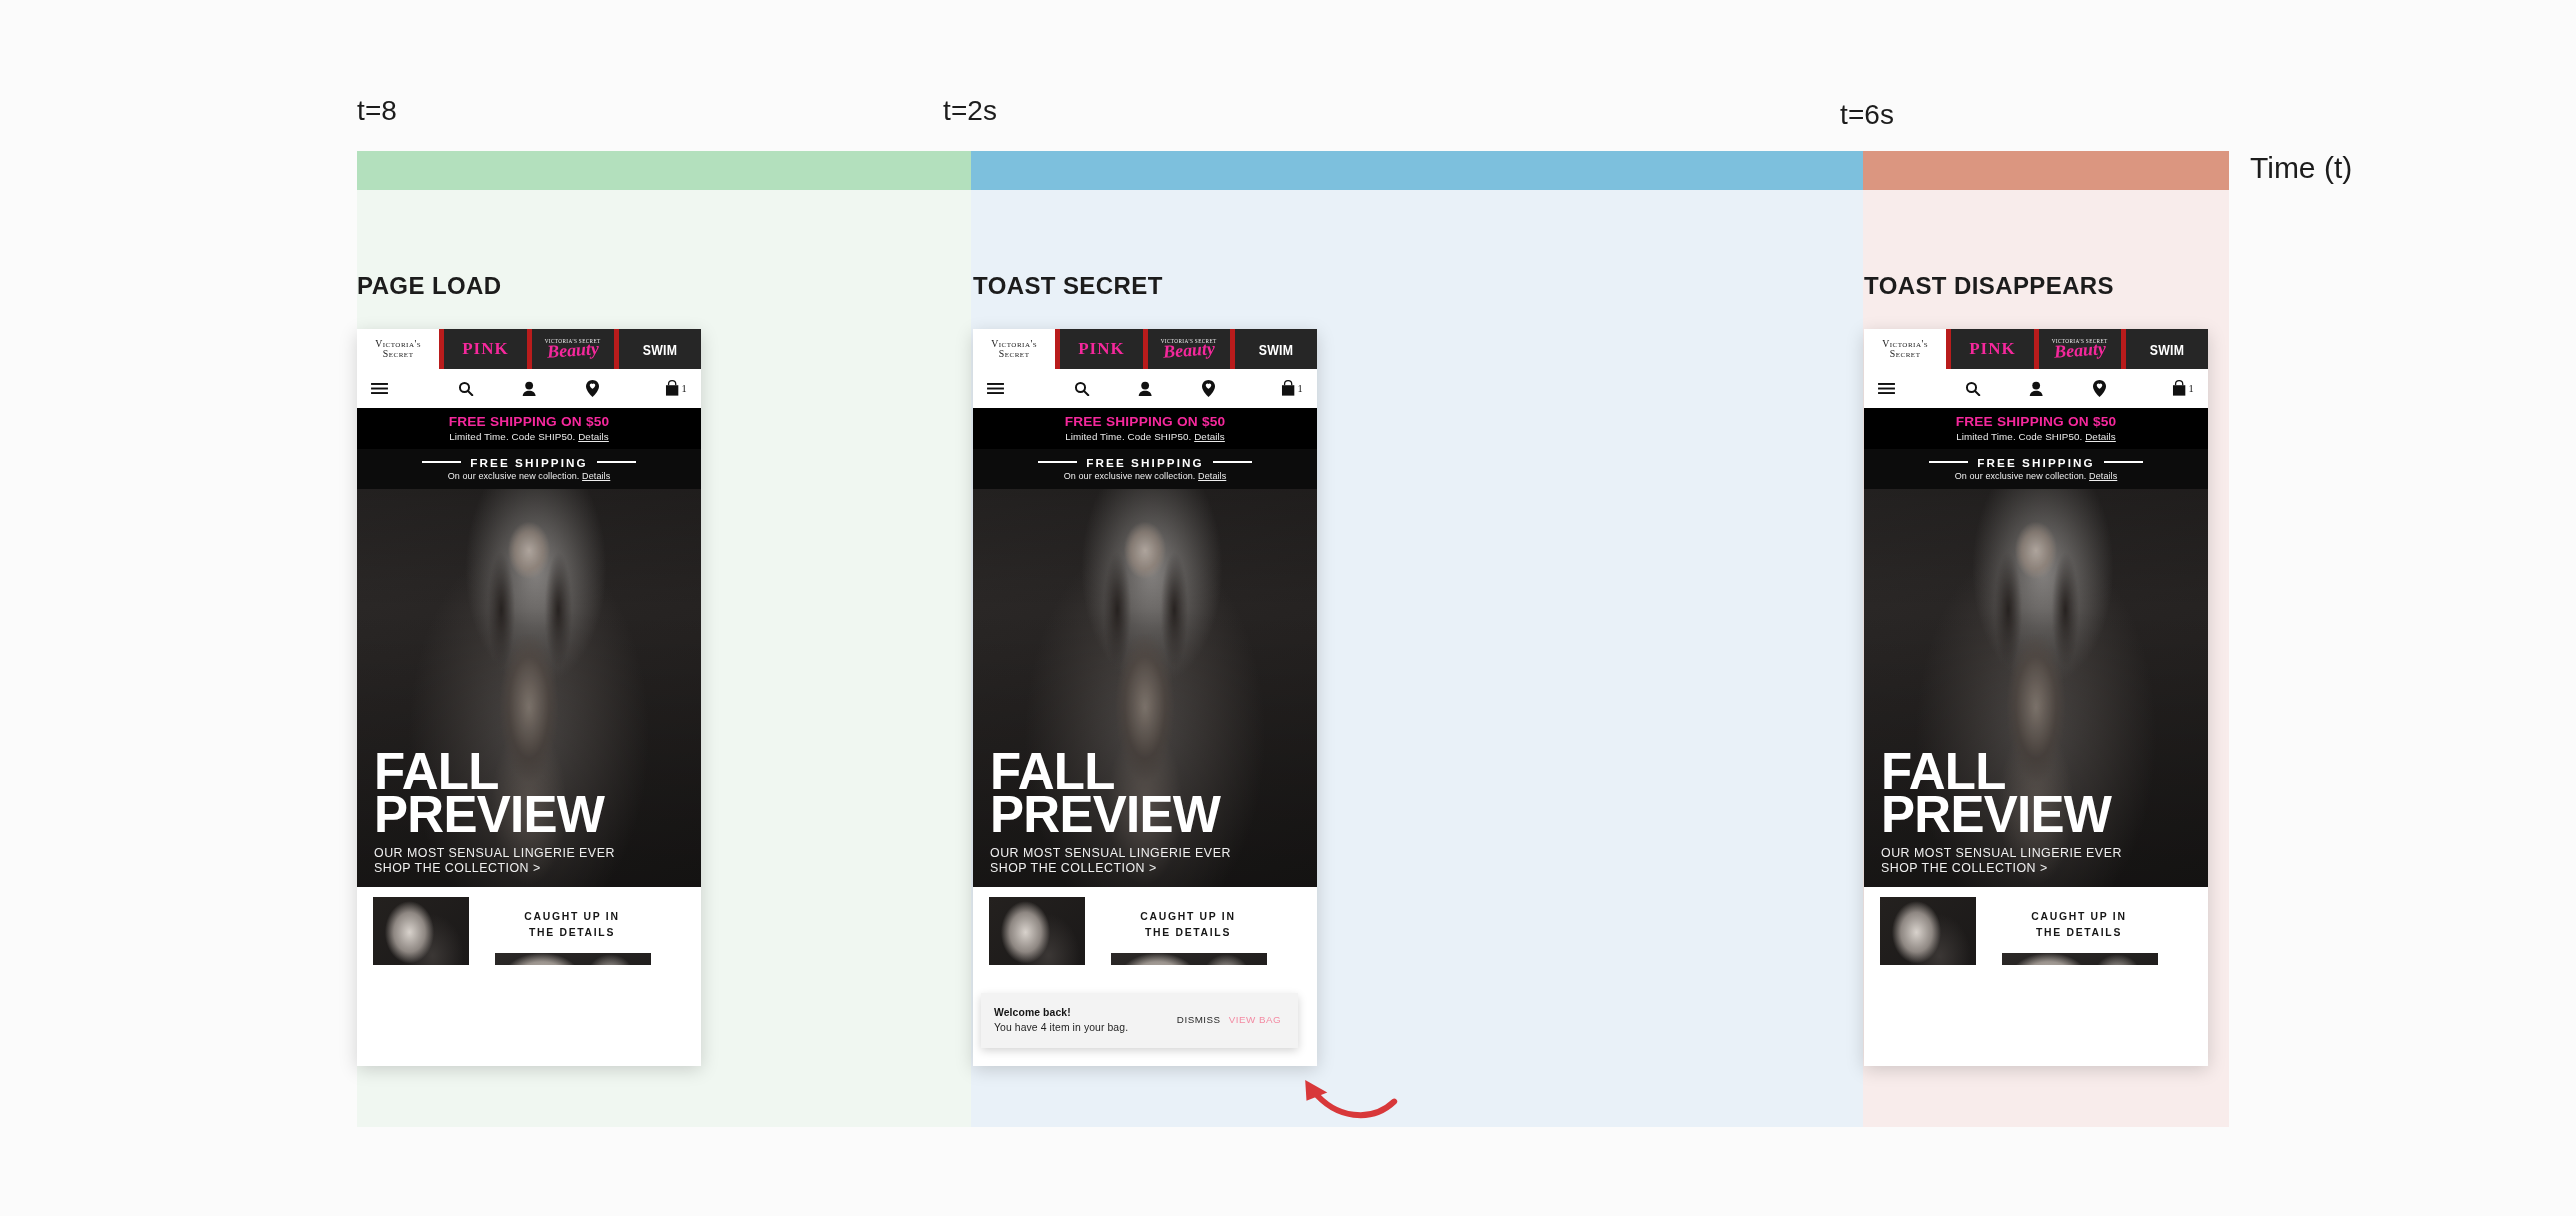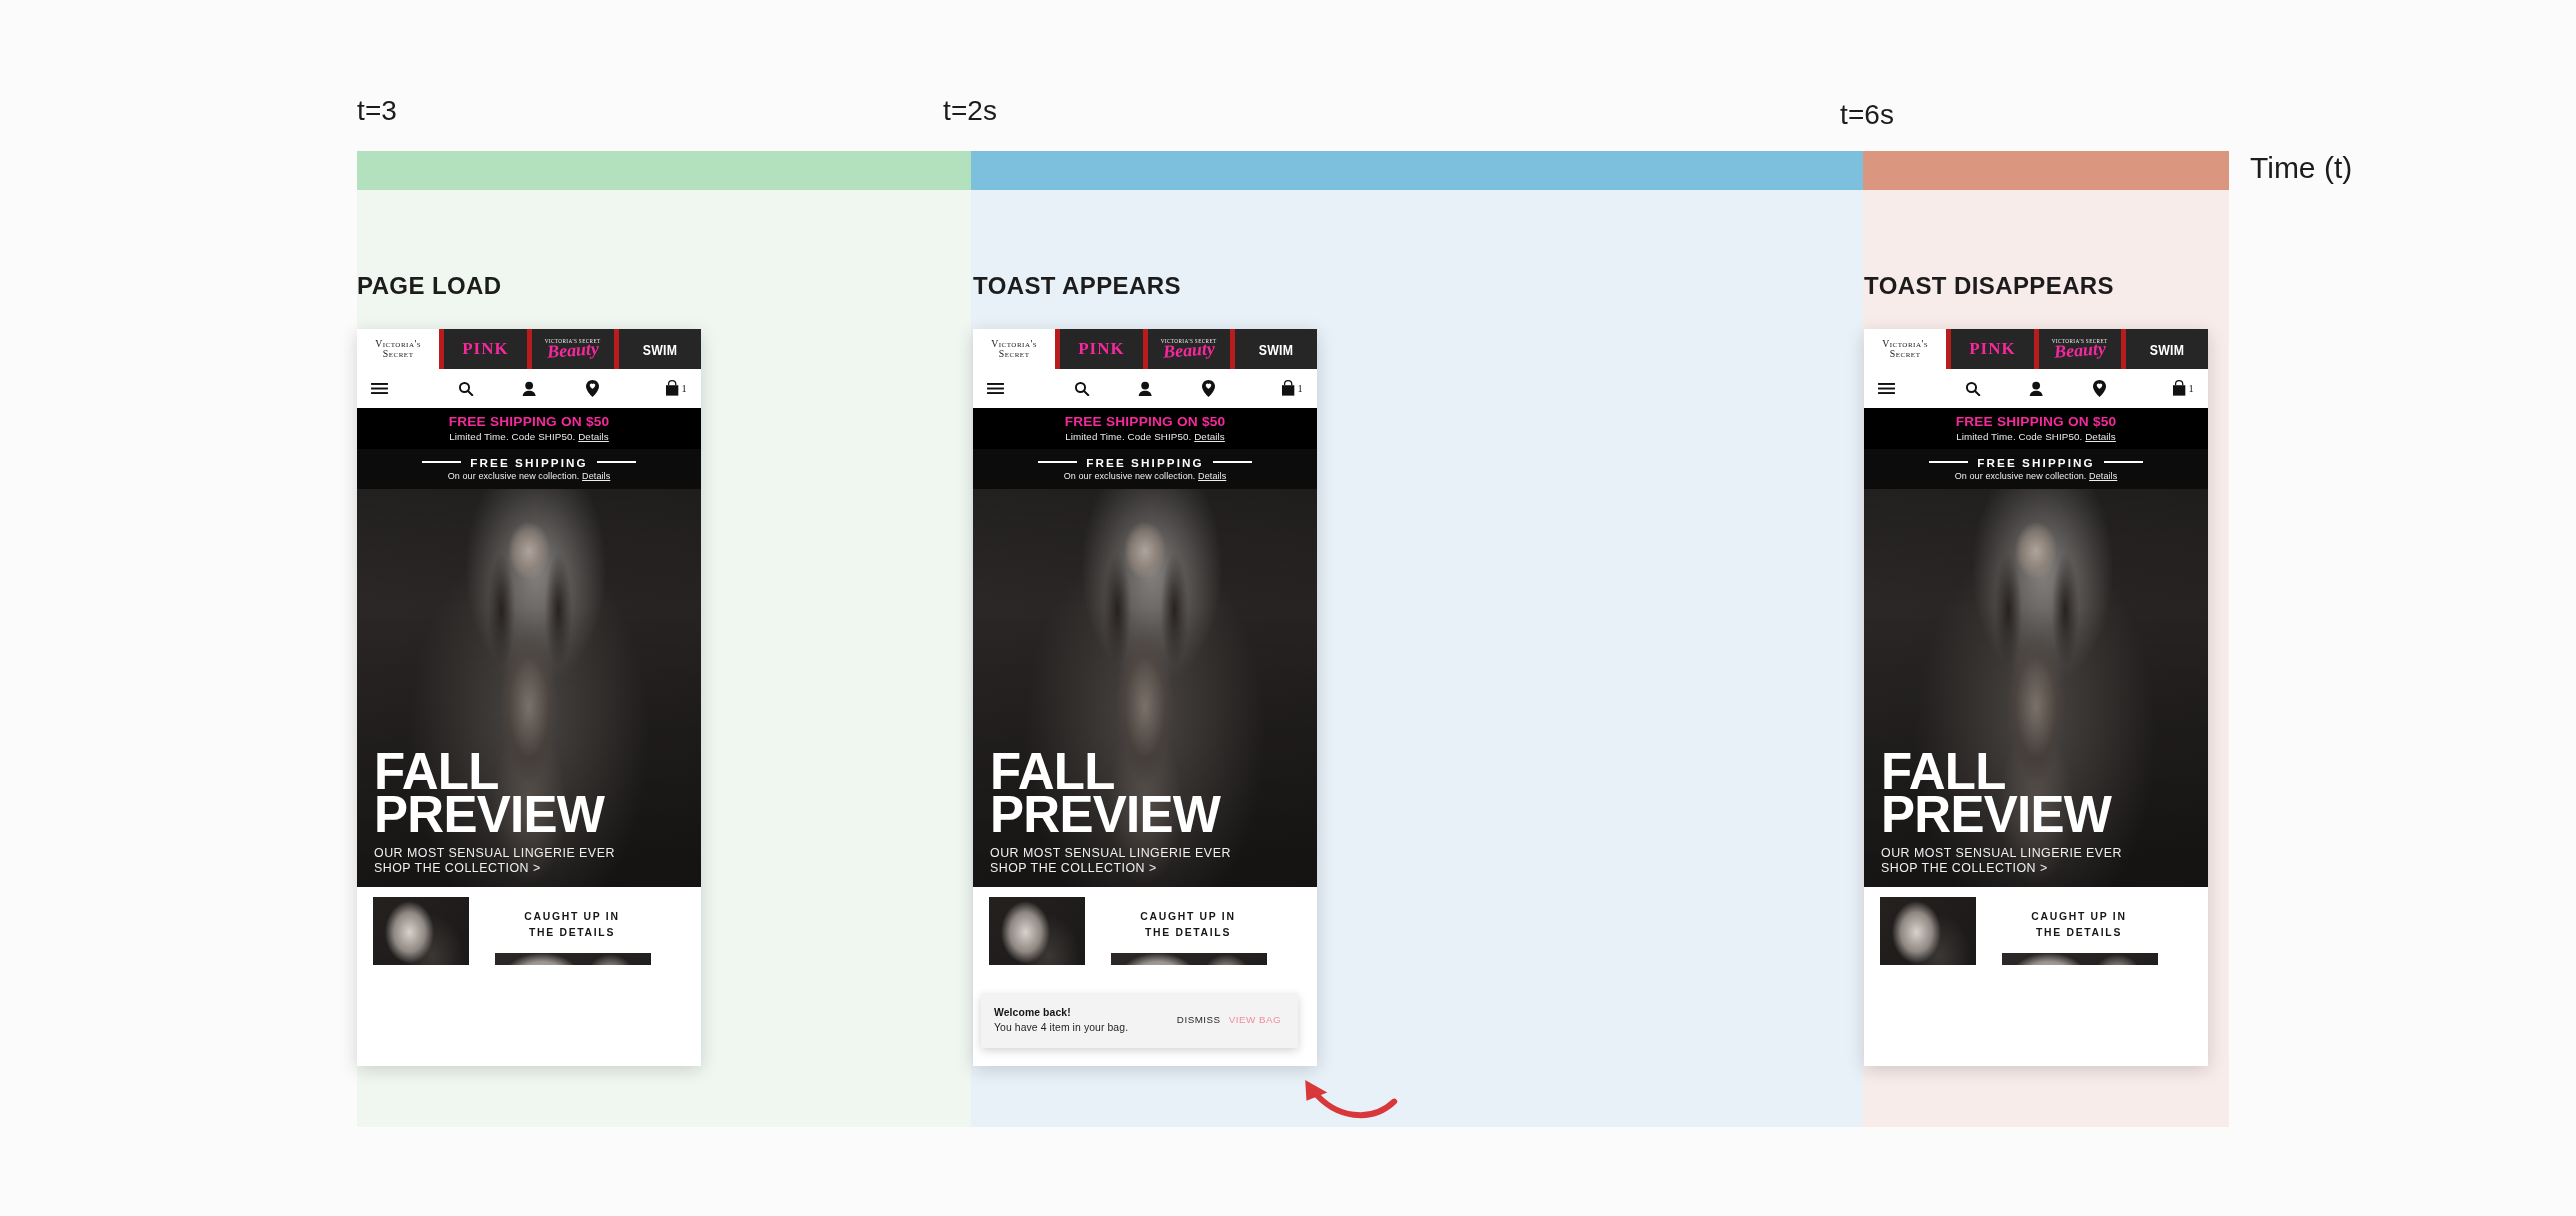--- a/index.html
+++ b/index.html
@@ -202,28 +202,28 @@
 <div class="stage">
 
   <div class="col-bg" style="left:357px;width:614px;background:#f0f7f1;"></div>
   <div class="col-bg" style="left:971px;width:892px;background:#e9f1f8;"></div>
   <div class="col-bg" style="left:1863px;width:366px;background:#f8eceb;"></div>
 
   <div class="col-bar" style="left:357px;width:614px;background:#b3e0bd;"></div>
   <div class="col-bar" style="left:971px;width:892px;background:#7dc0dd;"></div>
   <div class="col-bar" style="left:1863px;width:366px;background:#db9680;"></div>
 
-  <div class="tick" style="left:357px;top:95px;">t=3</div>
+  <div class="tick" style="left:357px;top:95px;">t=8</div>
   <div class="tick" style="left:943px;top:95px;">t=2s</div>
   <div class="tick" style="left:1840px;top:99px;">t=6s</div>
 
   <div class="time-label" style="left:2250px;top:151px;">Time (t)</div>
 
   <div class="caption" style="left:357px;top:272px;">PAGE LOAD</div>
-  <div class="caption" style="left:973px;top:272px;">TOAST APPEARS</div>
+  <div class="caption" style="left:973px;top:272px;">TOAST SECRET</div>
   <div class="caption" style="left:1864px;top:272px;">TOAST DISAPPEARS</div>
 
   <div class="phone" style="left:357px;top:329px;height:737px;">
 
     <div class="brandbar">
       <div class="brand-cell vs">
         <div class="vs-logo">
           <span>Victoria's</span><br>
           <span>Secret</span>
         </div>

